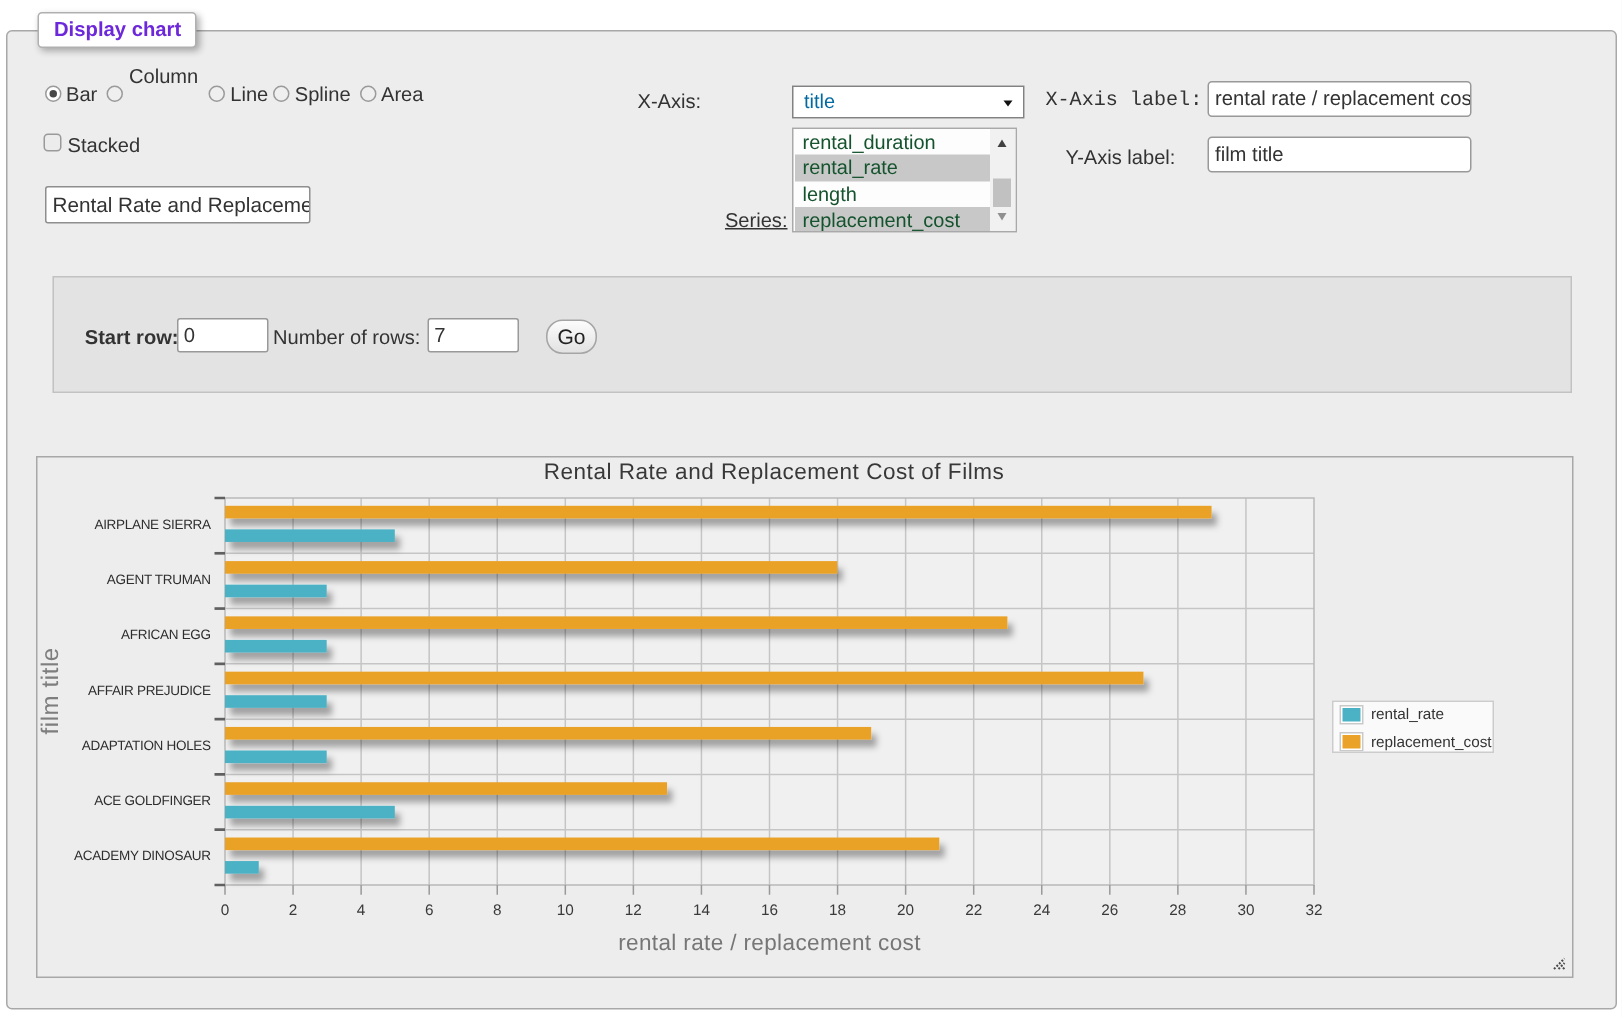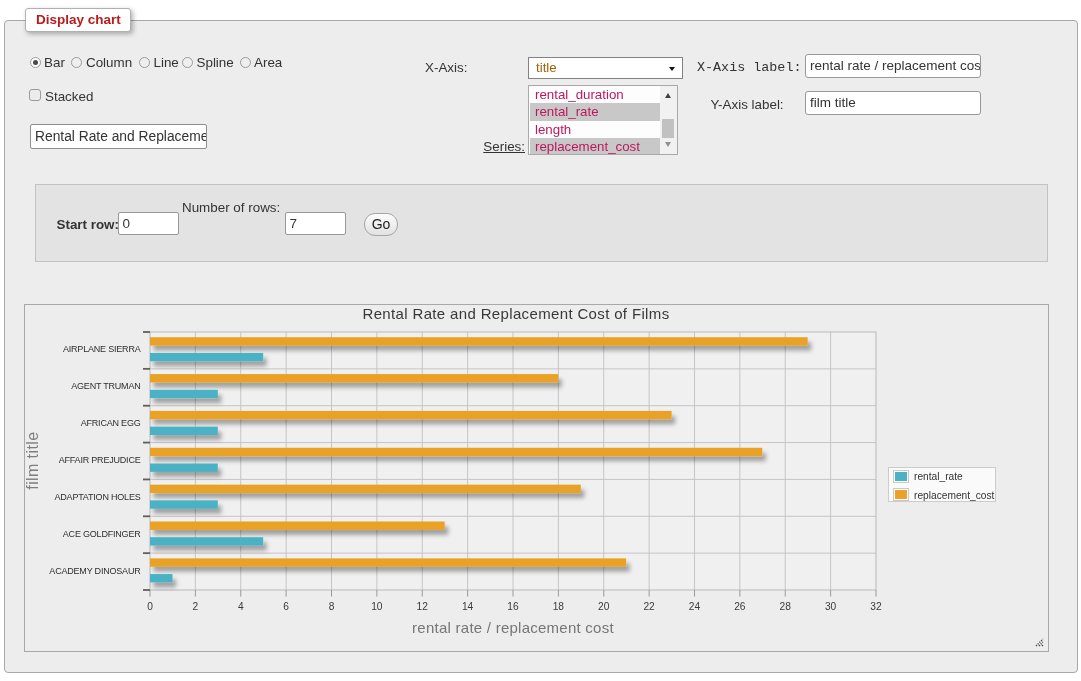--- a/index.html
+++ b/index.html
@@ -1,49 +1,49 @@
 <!DOCTYPE html>
 <html><head>
 <meta charset="utf-8">
 <style>
 html,body{margin:0;padding:0;background:#fff;}
 body{width:1081px;height:681px;position:relative;font-family:"Liberation Sans",sans-serif;overflow:hidden;}
 .abs{position:absolute;}
 #fieldset{left:4px;top:20px;width:1072px;height:651px;border:1px solid #a8a8a8;border-radius:4px;background:#ededed;}
-#flegend{left:25px;top:8px;background:#fff;border:1px solid #b0b0b0;border-radius:3px;box-shadow:2px 2px 5px rgba(0,0,0,0.3);padding:3px 9px 4px 10px;font-size:13.5px;font-weight:bold;color:#b91c1c;}
+#flegend{left:25px;top:8px;background:#fff;border:1px solid #b0b0b0;border-radius:3px;box-shadow:2px 2px 5px rgba(0,0,0,0.3);padding:3px 9px 4px 10px;font-size:13.5px;font-weight:bold;color:#6d28d9;}
 .lbl{font-size:13.4px;color:#333;white-space:nowrap;}
 .radio{width:11px;height:11px;border:1px solid #9a9a9a;border-radius:50%;background:#efefef;box-sizing:border-box;}
 .radio.on{background:#fff;}
 .radio.on::after{content:'';position:absolute;left:2px;top:2px;width:5px;height:5px;border-radius:50%;background:#484848;}
 .checkbox{width:12px;height:12px;border:1px solid #9a9a9a;border-radius:3px;background:#ececec;box-sizing:border-box;}
 .tinput{background:#fff;border:1px solid #8e8e8e;border-radius:2px;box-sizing:border-box;font-size:13.8px;color:#333;line-height:23px;padding-left:4px;white-space:nowrap;overflow:hidden;}
 .rinput{background:#fff;border:1px solid #999;border-radius:3px;box-sizing:border-box;font-size:13.5px;color:#333;line-height:22px;padding-left:4px;white-space:nowrap;overflow:hidden;}
 #panel{left:35px;top:184px;width:1013px;height:78px;border:1px solid #c2c2c2;background:#e3e3e3;box-sizing:border-box;}
 #gobtn{left:364px;top:213px;width:34px;height:22.5px;border:1px solid #a5a5a5;border-radius:11px;background:linear-gradient(#fcfcfc,#e2e2e2);box-sizing:border-box;text-align:center;font-size:14px;color:#222;line-height:20px;}
 #chartbox{left:24px;top:304px;width:1025px;height:348px;border:1px solid #a8a8a8;background:#ededed;box-sizing:border-box;}
 #legendbox{left:888px;top:466.5px;width:107.5px;height:35.5px;border:1px solid #ccc;background:#fafafa;box-sizing:border-box;}
 .sw{width:16.5px;height:12.5px;border:1px solid #c9c9c9;background:#fff;box-sizing:border-box;}
 .legtxt{font-size:10.2px;color:#333;white-space:nowrap;}
-#selectbox{left:528px;top:57px;width:155px;height:22px;background:#fff;border:1px solid #828282;box-sizing:border-box;font-size:13.3px;color:#a16207;line-height:20px;padding-left:7px;}
+#selectbox{left:528px;top:57px;width:155px;height:22px;background:#fff;border:1px solid #828282;box-sizing:border-box;font-size:13.3px;color:#0369a1;line-height:20px;padding-left:7px;}
 #listbox{left:528px;top:85px;width:150px;height:70px;background:#fdfdfd;border:1px solid #a9a9a9;box-sizing:border-box;overflow:hidden;}
-.opt{position:absolute;left:1px;width:132px;height:17.4px;font-size:13.3px;color:#be185d;line-height:17px;padding-left:5px;box-sizing:border-box;white-space:nowrap;}
+.opt{position:absolute;left:1px;width:132px;height:17.4px;font-size:13.3px;color:#14532d;line-height:17px;padding-left:5px;box-sizing:border-box;white-space:nowrap;}
 .optsel{background:#c8c8c8;}
 #sbar{position:absolute;right:0;top:0;width:17px;height:68px;background:#f1f1f1;}
 #sthumb{position:absolute;left:2px;top:33px;width:12px;height:19px;background:#c1c1c1;}
 .arr{position:absolute;left:5px;width:0;height:0;border-left:3.5px solid transparent;border-right:3.5px solid transparent;}
 </style>
 </head>
 <body>
 <div class="abs" id="fieldset"></div>
 <div class="abs" id="flegend">Display chart</div>
 
 <div class="abs radio on" style="left:30px;top:57px;"></div>
 <div class="abs lbl" style="left:44px;top:55px;">Bar</div>
 <div class="abs radio" style="left:71px;top:57px;"></div>
-<div class="abs lbl" style="left:86px;top:55px;text-align:center;">Column</div>
+<div class="abs lbl" style="left:86px;top:43px;text-align:center;">Column</div>
 <div class="abs radio" style="left:138.5px;top:57px;"></div>
 <div class="abs lbl" style="left:153.5px;top:55px;">Line</div>
 <div class="abs radio" style="left:181.5px;top:57px;"></div>
 <div class="abs lbl" style="left:196.5px;top:55px;">Spline</div>
 <div class="abs radio" style="left:239.5px;top:57px;"></div>
 <div class="abs lbl" style="left:254px;top:55px;">Area</div>
 
 <div class="abs checkbox" style="left:29px;top:89px;"></div>
 <div class="abs lbl" style="left:45px;top:89px;">Stacked</div>
 
@@ -66,21 +66,21 @@
 </div>
 
 <div class="abs lbl" style="left:697px;top:60px;width:100px;text-align:right;font-family:Liberation Mono, monospace;">X-Axis label:</div>
 <div class="abs rinput" style="left:805px;top:54px;width:176px;height:24px;">rental rate / replacement cost</div>
 <div class="abs lbl" style="left:697px;top:97px;width:100px;text-align:center;">Y-Axis label:</div>
 <div class="abs rinput" style="left:805px;top:91px;width:176px;height:24px;">film title</div>
 
 <div class="abs" id="panel"></div>
 <div class="abs lbl" style="left:56.5px;top:217px;font-weight:bold;">Start row:</div>
 <div class="abs rinput" style="left:117.5px;top:212px;width:61px;height:23px;border-radius:2px;">0</div>
-<div class="abs lbl" style="left:182px;top:200px;">Number of rows:</div>
+<div class="abs lbl" style="left:182px;top:217px;">Number of rows:</div>
 <div class="abs rinput" style="left:284.5px;top:212px;width:61px;height:23px;border-radius:2px;">7</div>
 <div class="abs" id="gobtn">Go</div>
 
 <div class="abs" id="chartbox"></div>
 <svg class="abs" style="left:24px;top:304px;" width="1025" height="347">
   <defs>
     <filter id="bsh" x="-10%" y="-60%" width="130%" height="260%">
       <feDropShadow dx="3.5" dy="5" stdDeviation="2.2" flood-color="#000" flood-opacity="0.33"></feDropShadow>
     </filter>
   </defs>

